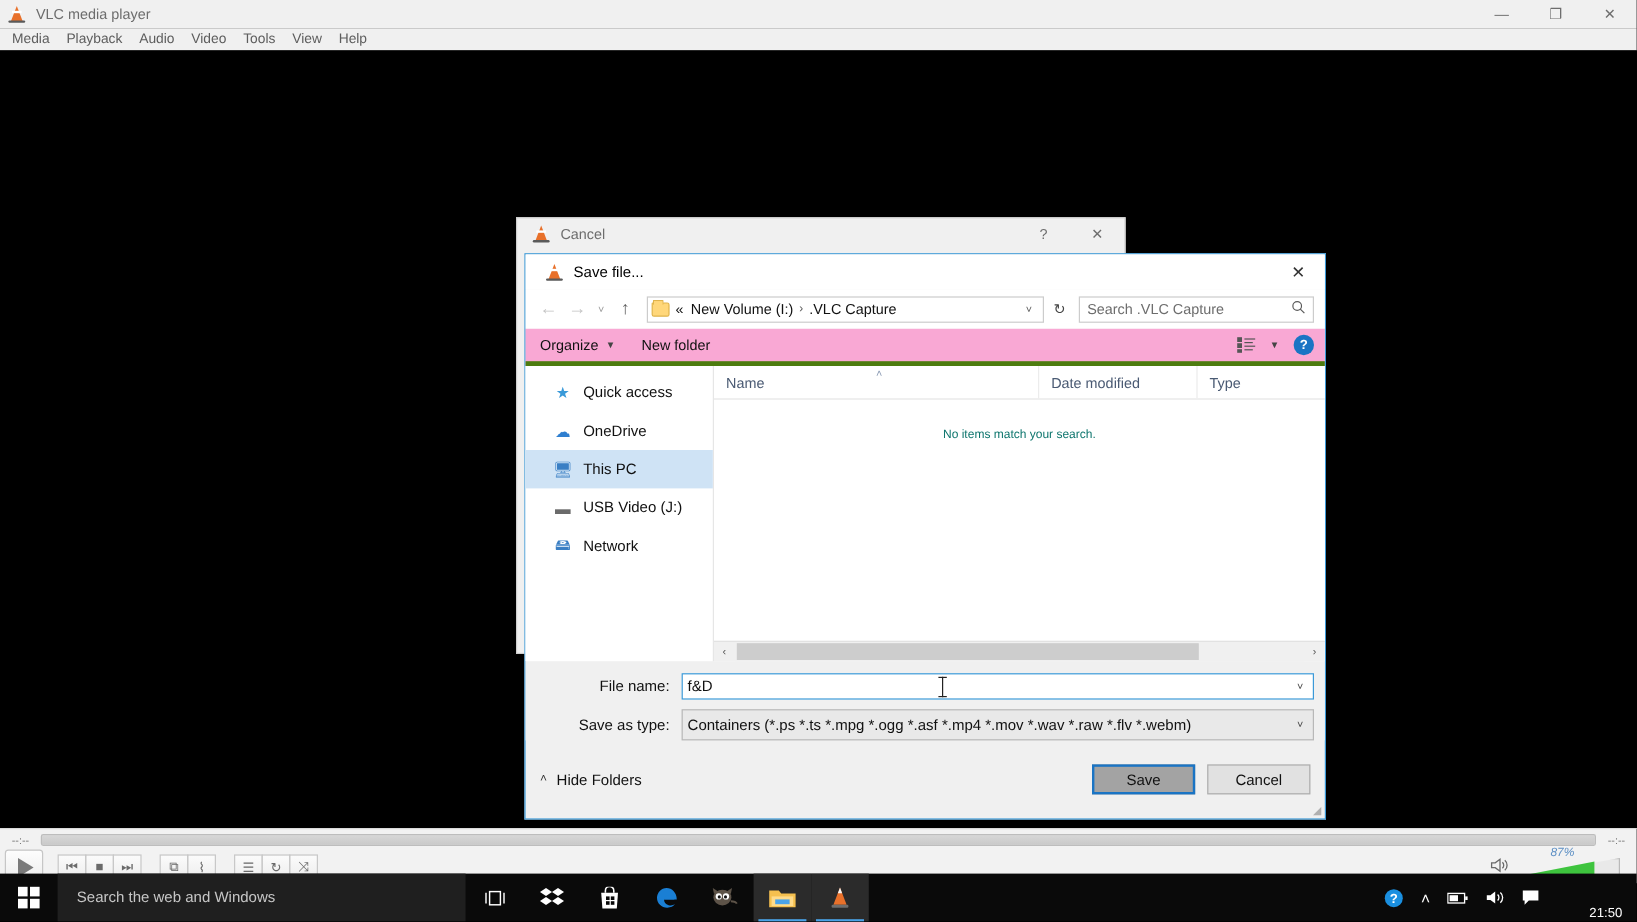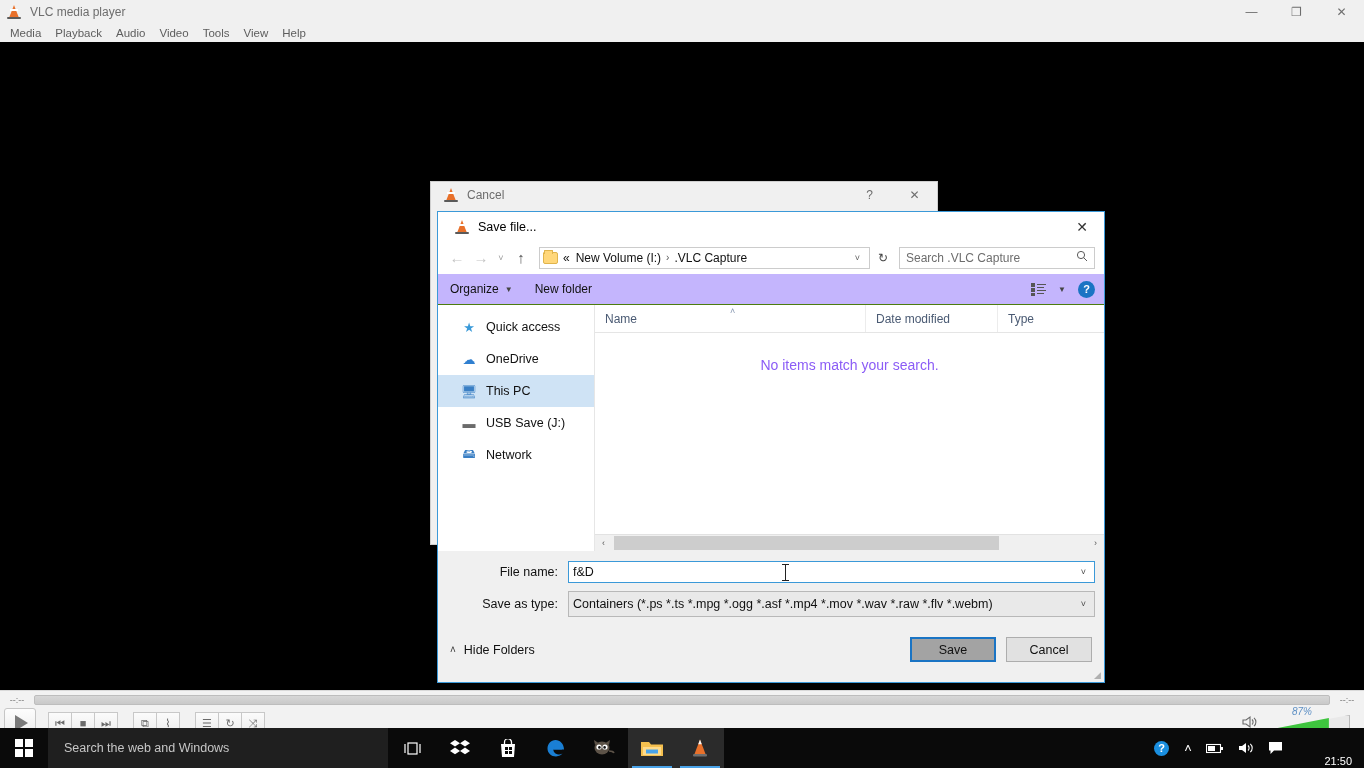--- a/index.html
+++ b/index.html
@@ -160,21 +160,21 @@
   .crumb-sep { margin: 0 5px; color: #555; font-size: 10px; }
   .crumb-dd { margin-left: auto; font-size: 9px; color: #5a5a5a; padding: 0 6px; }
   .refresh-btn { width: 22px; height: 22px; display: flex; align-items: center; justify-content: center; font-size: 12px; color: #444; margin-left: 2px; }
   .searchbox {
     width: 196px; height: 22px; background: #fff; border: 1px solid #cccccc; margin-left: 5px;
     display: flex; align-items: center; padding: 0 6px; font-size: 12px; color: #6d6d6d;
   }
   .search-ic { margin-left: auto; font-size: 12px; color: #5a5a5a; }
 
   .sd-toolbar {
-    height: 31px; background: #c4b5fd; border-bottom: 1px solid #4d7c0f;
+    height: 31px; background: #f9a8d4; border-bottom: 4px solid #4d7c0f;
     display: flex; align-items: center; padding: 0 9px 0 12px; font-size: 12px; color: #111;
   }
   .tb-item { display: flex; align-items: center; margin-right: 22px; }
   .tb-caret { font-size: 8px; margin-left: 6px; color: #444; }
   .view-ic { margin-left: auto; display: flex; align-items: center; }
   .view-glyph {
     width: 15px; height: 13px; margin-right: 6px; position: relative;
   }
   .view-glyph i {
     position: absolute; background: #555; display: block;
@@ -195,21 +195,21 @@
   .sd-list { flex: 1; display: flex; flex-direction: column; background: #fff; }
   .col-head { height: 28px; display: flex; border-bottom: 1px solid #e5e5e5; position: relative; }
   .col {
     display: flex; align-items: center; font-size: 12px; color: #4a5a73; padding-left: 10px;
     border-right: 1px solid #ececec; position: relative;
   }
   .col.name { width: 271px; }
   .col.date { width: 132px; }
   .col.type { flex: 1; border-right: 0; }
   .sort-chev { position: absolute; top: 1px; left: 50%; font-size: 9px; color: #8a9ab3; }
-  .empty-msg { flex: 1; display: flex; justify-content: center; padding-top: 24px; font-size: 14px; color: #8b5cf6; }
+  .empty-msg { flex: 1; display: flex; justify-content: center; padding-top: 24px; font-size: 10px; color: #0f766e; }
   .hscroll {
     height: 17px; background: #f0f0f0; border-top: 1px solid #e2e2e2; display: flex; align-items: center;
   }
   .hs-arrow { width: 17px; height: 16px; display: flex; align-items: center; justify-content: center; font-size: 9px; color: #555; }
   .hs-track { flex: 1; height: 16px; background: #f0f0f0; position: relative; }
   .hs-thumb { position: absolute; left: 2px; top: 1px; width: 81%; height: 14px; background: #cdcdcd; }
 
   .sd-fields { padding: 10px 9px 0 9px; background: #f0f0f0; }
   .field-row { display: flex; align-items: center; margin-bottom: 8px; }
   .field-label { width: 121px; text-align: right; padding-right: 10px; font-size: 12.5px; color: #111; }
@@ -352,21 +352,21 @@
         <div class="sb-item">
           <span class="sb-ic" style="color:#2f7fd0">☁</span>
           <span>OneDrive</span>
         </div>
         <div class="sb-item sel">
           <span class="sb-ic" style="color:#3a7fc4">🖥</span>
           <span>This PC</span>
         </div>
         <div class="sb-item">
           <span class="sb-ic" style="color:#6b6b6b">▬</span>
-          <span>USB Save (J:)</span>
+          <span>USB Video (J:)</span>
         </div>
         <div class="sb-item">
           <span class="sb-ic" style="color:#3a7fc4">🖴</span>
           <span>Network</span>
         </div>
       </div>
 
       <div class="sd-list">
         <div class="col-head">
           <div class="col name">

